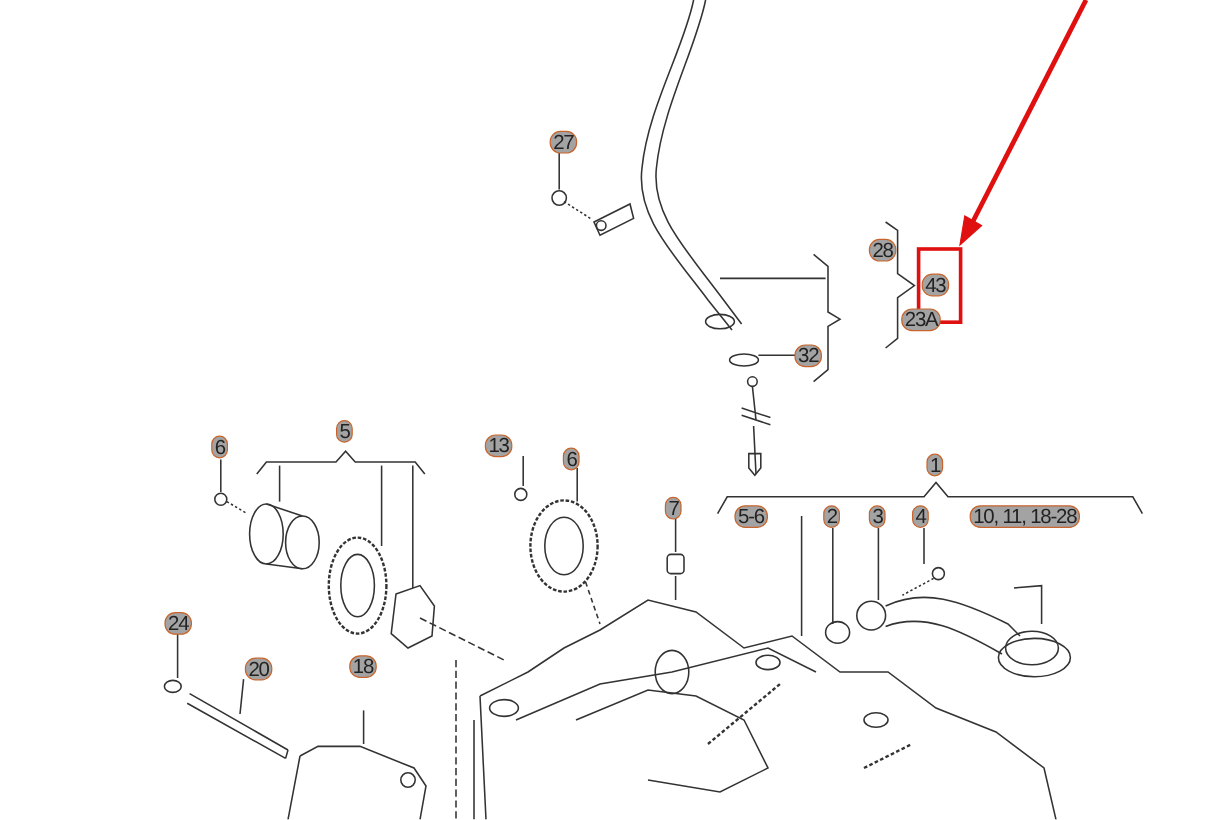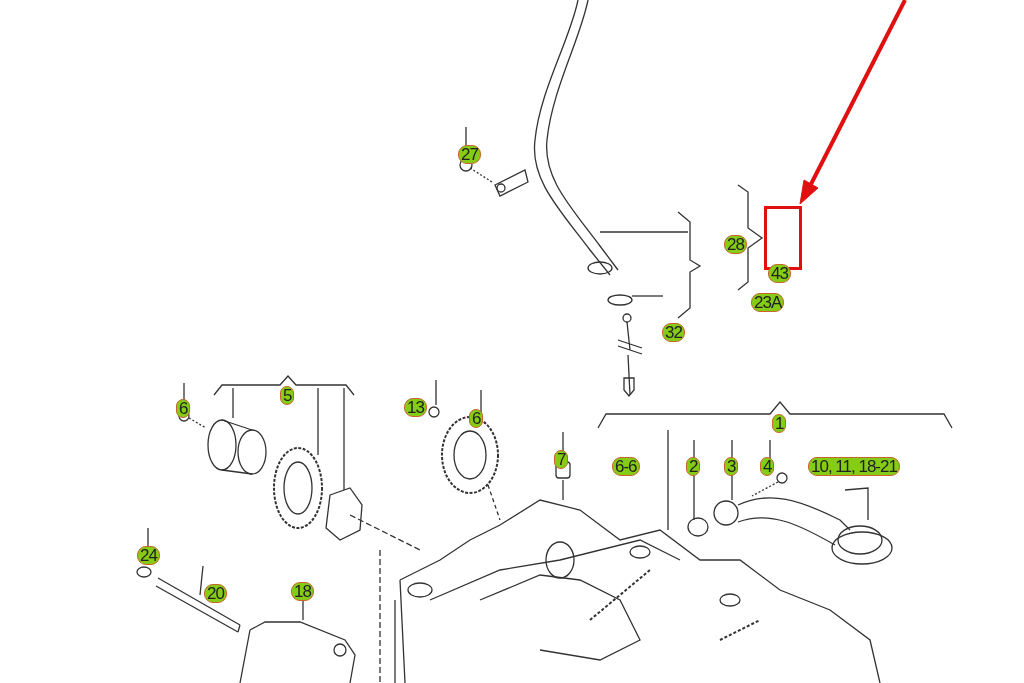--- a/index.html
+++ b/index.html
@@ -1,18 +1,18 @@
 <!DOCTYPE html>
 <html><head>
 <meta charset="utf-8">
 <style>
   html, body { margin: 0; padding: 0; background: #ffffff; }
   body { width: 1024px; height: 683px; overflow: hidden; position: relative; font-family: "Liberation Sans", sans-serif; }
   #diagram { position: absolute; left: 0; top: 0; width: 1024px; height: 683px; }
-  .callout { position: absolute; font-family: "Liberation Sans", sans-serif; font-size: 17px; color: #222; line-height: 17px; padding: 0 2px; border: 1.5px solid #c8642c; border-radius: 9px; background: #84cc16; letter-spacing: -1px; white-space: nowrap; margin-top: 36px; }
+  .callout { position: absolute; font-family: "Liberation Sans", sans-serif; font-size: 17px; color: #222; line-height: 17px; padding: 0 2px; border: 1.5px solid #c8642c; border-radius: 9px; background: #a3a3a3; letter-spacing: -1px; white-space: nowrap; }
   .highlight-box { position: absolute; left: 764px; top: 206px; width: 38px; height: 64px; border: 3px solid #e01010; box-sizing: border-box; }
 </style>
 </head>
 <body>
 
 <svg id="diagram" viewBox="0 0 1024 683" xmlns="http://www.w3.org/2000/svg">
   <g fill="none" stroke="#333" stroke-width="1.3">
 
     <path d="M578 0 C 570 40, 540 90, 535 140 C 530 180, 560 210, 590 250 L 610 275"></path>
     <path d="M588 0 C 580 40, 552 90, 547 140 C 543 178, 570 206, 600 246 L 618 270"></path>
@@ -109,25 +109,25 @@
 
 <div class="highlight-box"></div>
 
 <div id="callouts">
   <span class="callout" style="left:458px;top:109px">27</span>
   <span class="callout" style="left:724px;top:199px">28</span>
   <span class="callout" style="left:768px;top:228px">43</span>
   <span class="callout" style="left:751px;top:257px">23A</span>
   <span class="callout" style="left:662px;top:287px">32</span>
   <span class="callout" style="left:772px;top:378px">1</span>
-  <span class="callout" style="left:612px;top:421px">6-6</span>
+  <span class="callout" style="left:612px;top:421px">5-6</span>
   <span class="callout" style="left:686px;top:421px">2</span>
   <span class="callout" style="left:724px;top:421px">3</span>
   <span class="callout" style="left:760px;top:421px">4</span>
-  <span class="callout" style="left:808px;top:421px">10, 11, 18-21</span>
+  <span class="callout" style="left:808px;top:421px">10, 11, 18-28</span>
   <span class="callout" style="left:176px;top:363px">6</span>
   <span class="callout" style="left:280px;top:350px">5</span>
   <span class="callout" style="left:404px;top:362px">13</span>
   <span class="callout" style="left:469px;top:373px">6</span>
   <span class="callout" style="left:554px;top:414px">7</span>
   <span class="callout" style="left:137px;top:510px">24</span>
   <span class="callout" style="left:204px;top:548px">20</span>
   <span class="callout" style="left:291px;top:546px">18</span>
 </div>
 

